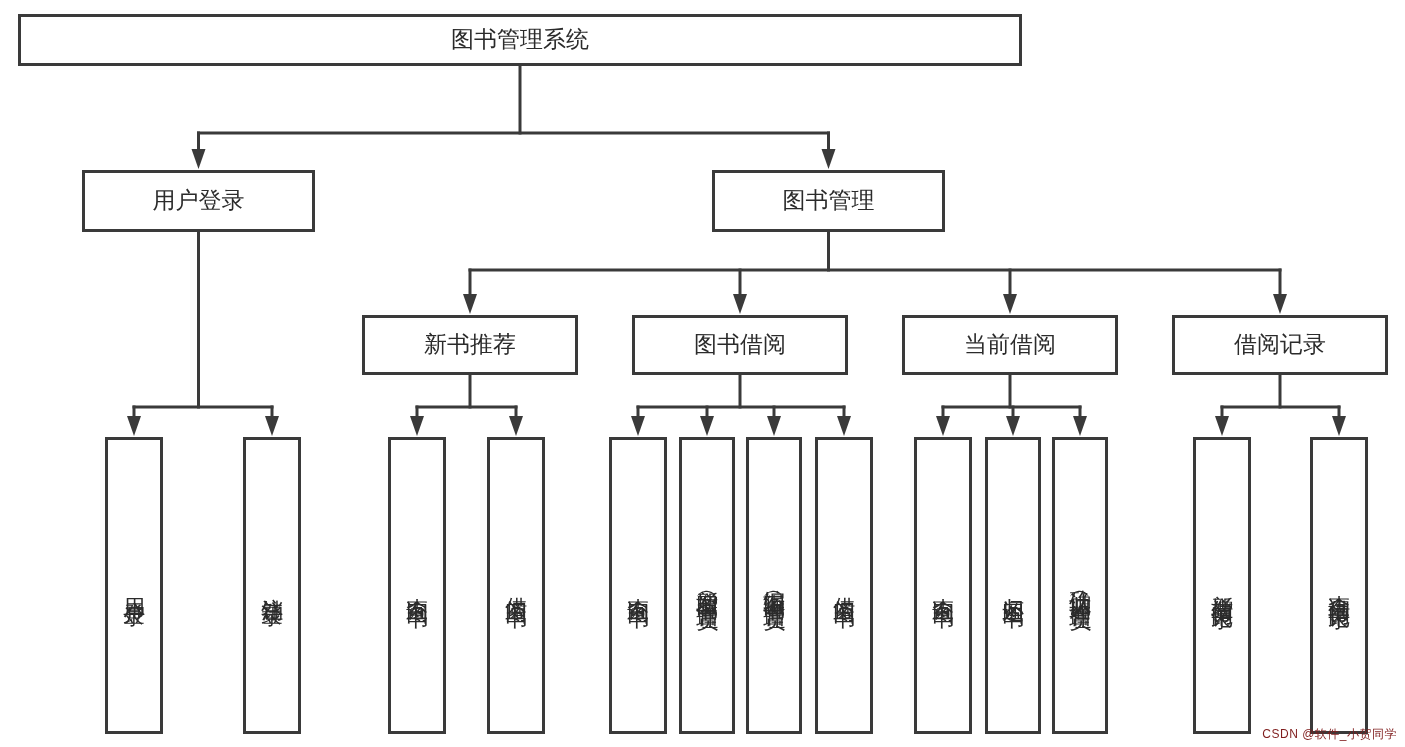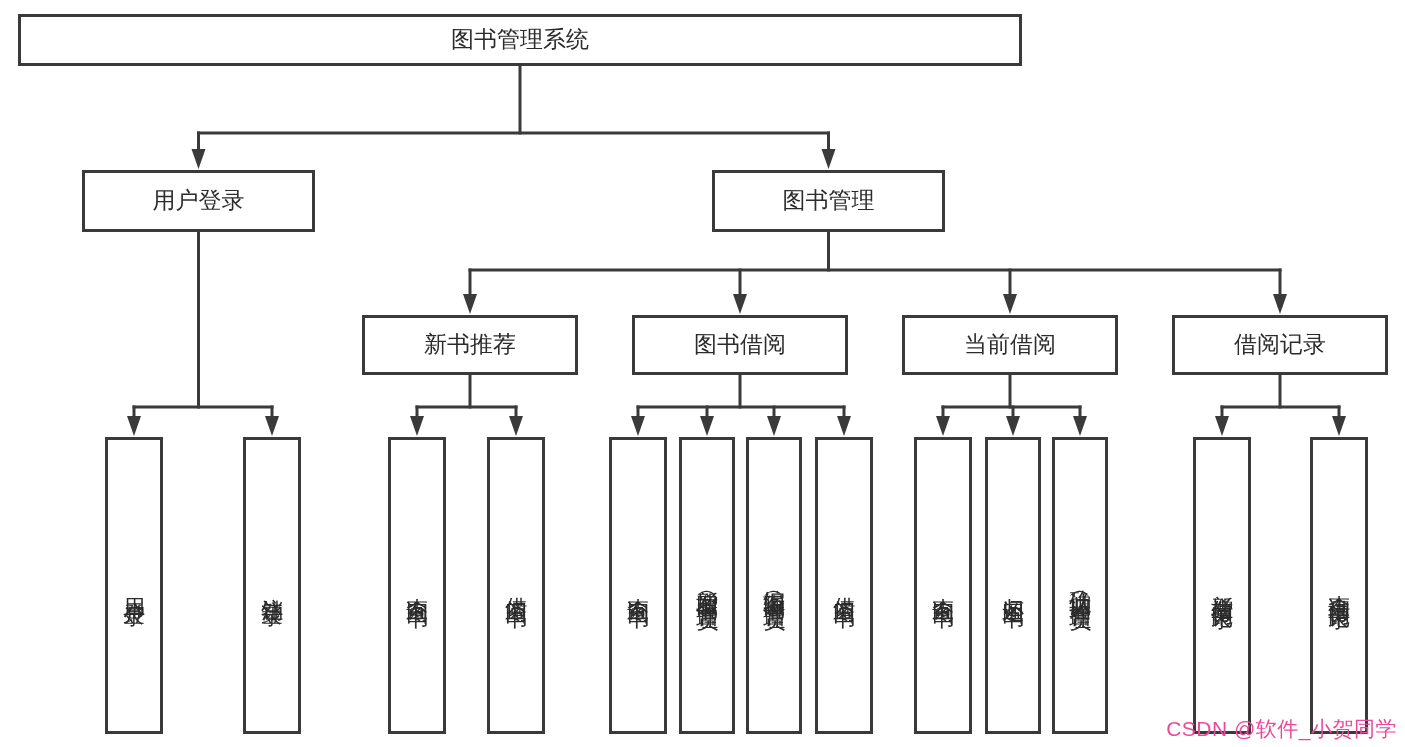--- a/index.html
+++ b/index.html
@@ -60,22 +60,22 @@
     letter-spacing: 3px;
     white-space: nowrap;
     text-align: center;
     pointer-events: none;
   }
   .watermark {
     position: absolute;
     right: 8px;
     bottom: 4px;
     font-family: "Liberation Sans", "DejaVu Sans", sans-serif;
-    font-size: 21px;
-    color: #ec4899;
+    font-size: 12px;
+    color: #7f1d1d;
     white-space: nowrap;
     letter-spacing: 0.5px;
   }
 </style>
 </head>
 <body>
 
 <div id="diagram-root">
 
   <svg id="tree-svg" viewBox="0 0 1405 747">

